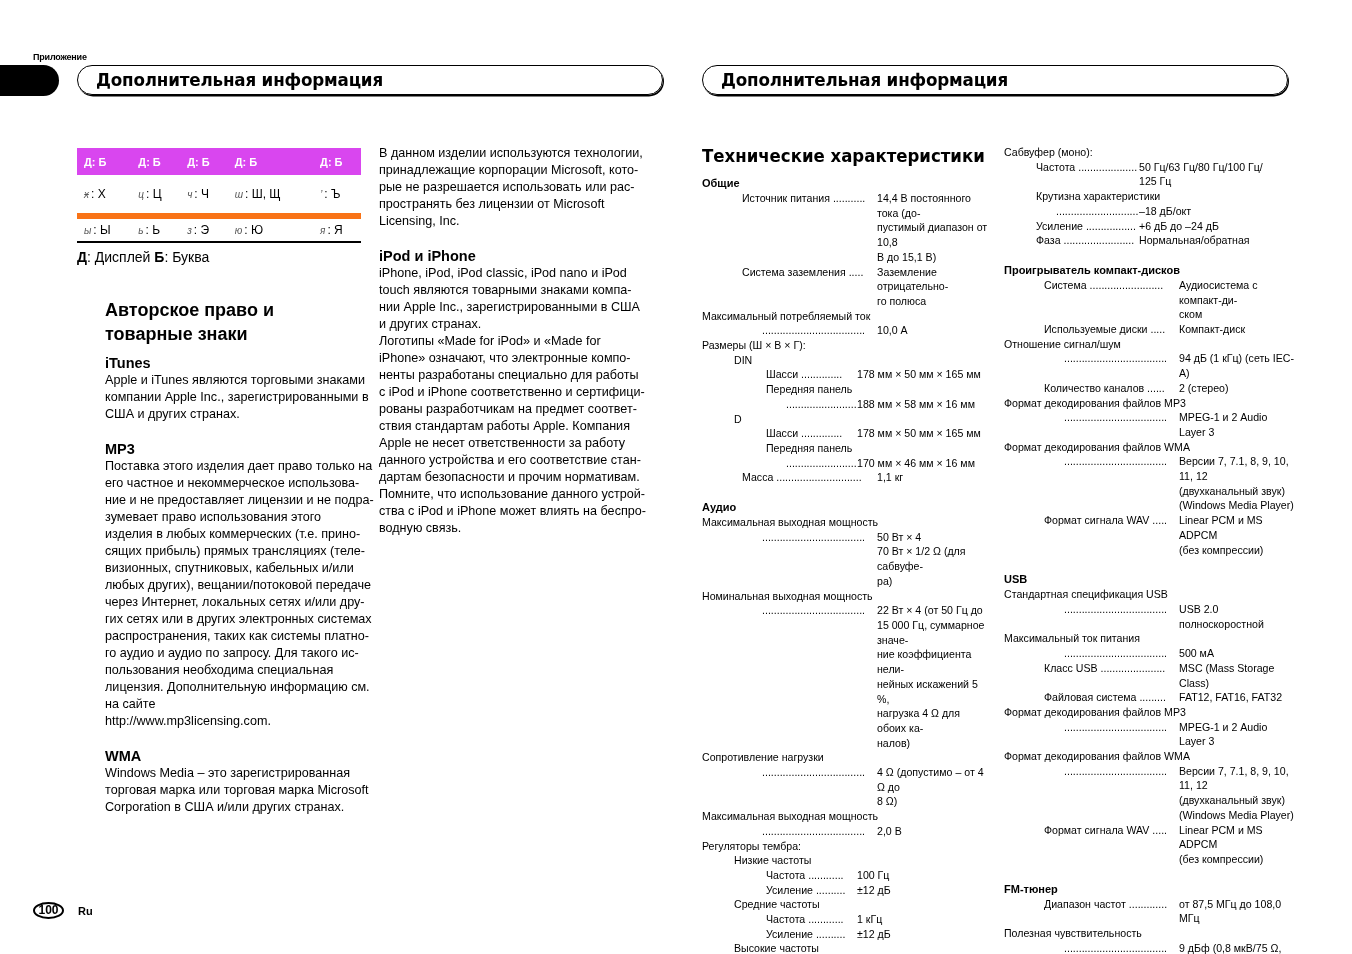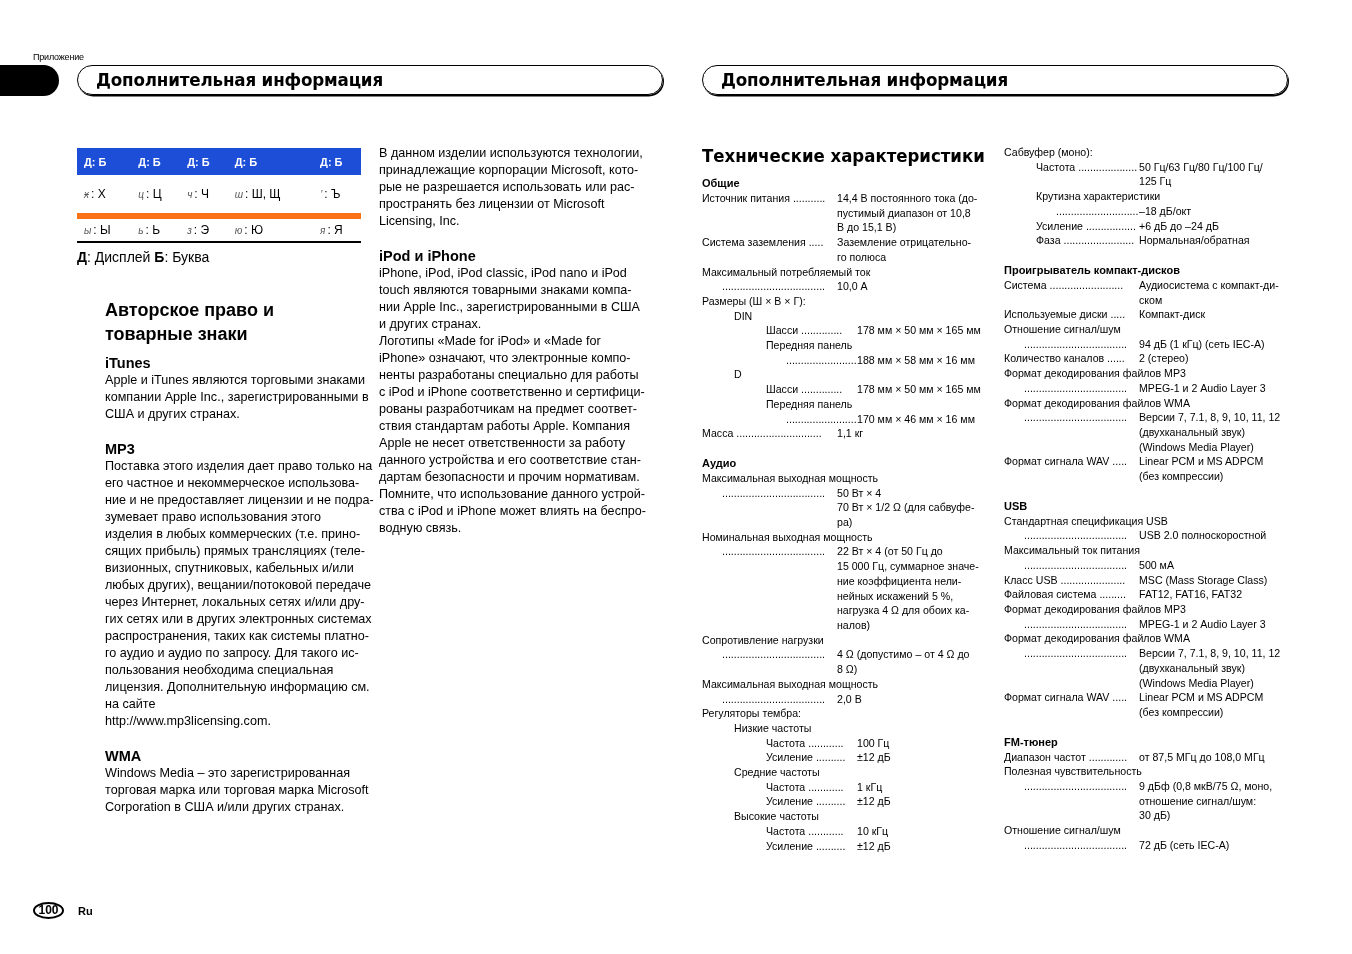--- a/index.html
+++ b/index.html
@@ -1,37 +1,37 @@
 <!DOCTYPE html>
 <html><head>
 <meta charset="utf-8">
 <style>
   * { box-sizing: border-box; margin: 0; padding: 0; }
   html, body { width: 1352px; height: 954px; background: #fff; overflow: hidden; }
   body { position: relative; font-family: "Liberation Sans", sans-serif; color: #000; }
 
-  .appendix-label { position: absolute; left: 33px; top: 52px; font-size: 9px; font-weight: normal; letter-spacing: -0.2px; }
+  .appendix-label { position: absolute; left: 33px; top: 52px; font-size: 9px; font-weight: bold; letter-spacing: -0.2px; }
   .black-tab { position: absolute; left: 0; top: 65px; width: 59px; height: 31px; background: #000; border-radius: 0 16px 16px 0; }
 
   .header-pill {
     position: absolute; top: 65px; height: 30px;
     border: 1.5px solid #000; border-radius: 15px;
     box-shadow: 1px 1.5px 0 #000;
   }
   .header-pill span {
     position: absolute; left: 18px; top: 3px;
     font-size: 18px; font-weight: bold; letter-spacing: -0.2px;
     font-family: "DejaVu Sans", sans-serif; transform: scaleX(0.93); transform-origin: left;
   }
   #hdr-left { left: 77px; width: 586px; }
   #hdr-right { left: 702px; width: 586px; }
 
   
   .char-table { position: absolute; left: 77px; top: 148px; width: 284px; border-collapse: collapse; }
-  .char-table th { background: #1d4ed8; color: #fff; font-size: 11px; font-weight: bold; text-align: left; padding: 0 0 0 7px; height: 27px; }
+  .char-table th { background: #d946ef; color: #fff; font-size: 11px; font-weight: bold; text-align: left; padding: 0 0 0 7px; height: 27px; }
   .char-table td { font-size: 12px; vertical-align: middle; padding: 4px 0 4px 7px; height: 40px; }
   .char-table tr.r1 td { border-bottom: 6px solid #f97316; height: 41px; }
   .char-table tr.r2 td { border-bottom: 2px solid #000; height: 26px; }
   .char-table .glyph { font-size: 10px; font-style: italic; color: #555; margin-right: 2px; }
   .legend { position: absolute; left: 77px; top: 249px; font-size: 14px; }
   .legend b { font-weight: bold; }
 
   
   .col { position: absolute; font-size: 12.6px; line-height: 17px; }
   .col p { white-space: pre-line; }
@@ -56,21 +56,21 @@
     border: 2px solid #000; border-radius: 50%;
     font-size: 12px; font-weight: bold; text-align: center; line-height: 13px;
   }
   .lang { position: absolute; left: 78px; top: 905px; font-size: 11px; font-weight: bold; }
 </style>
 </head>
 <body>
 
 <style>
   
-  .ln { display: grid; grid-template-columns: 135px 1fr; }
+  .ln { display: grid; grid-template-columns: 135px 1fr; margin-left: 40px; }
   .ln .v { white-space: pre-line; }
   .ln .l { white-space: nowrap; overflow: hidden; }
   .full { white-space: nowrap; }
   .lead { padding-left: 20px; white-space: nowrap; overflow: hidden; }
   .ln2 { display: grid; grid-template-columns: 91px 1fr; padding-left: 64px; }
   .ln2 .l { white-space: nowrap; overflow: hidden; }
   .ln3 { display: grid; grid-template-columns: 103px 1fr; padding-left: 32px; }
   .ln3 .l { white-space: nowrap; overflow: hidden; }
   .ln3 .v, .ln2 .v { white-space: pre-line; }
   .gap { height: 15px; }

